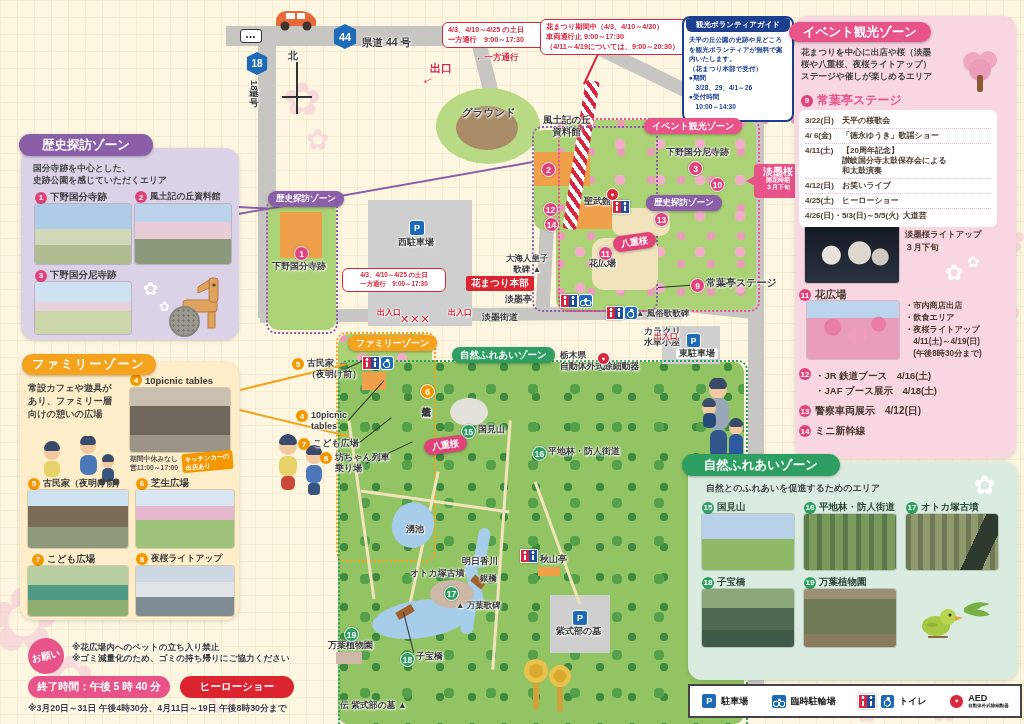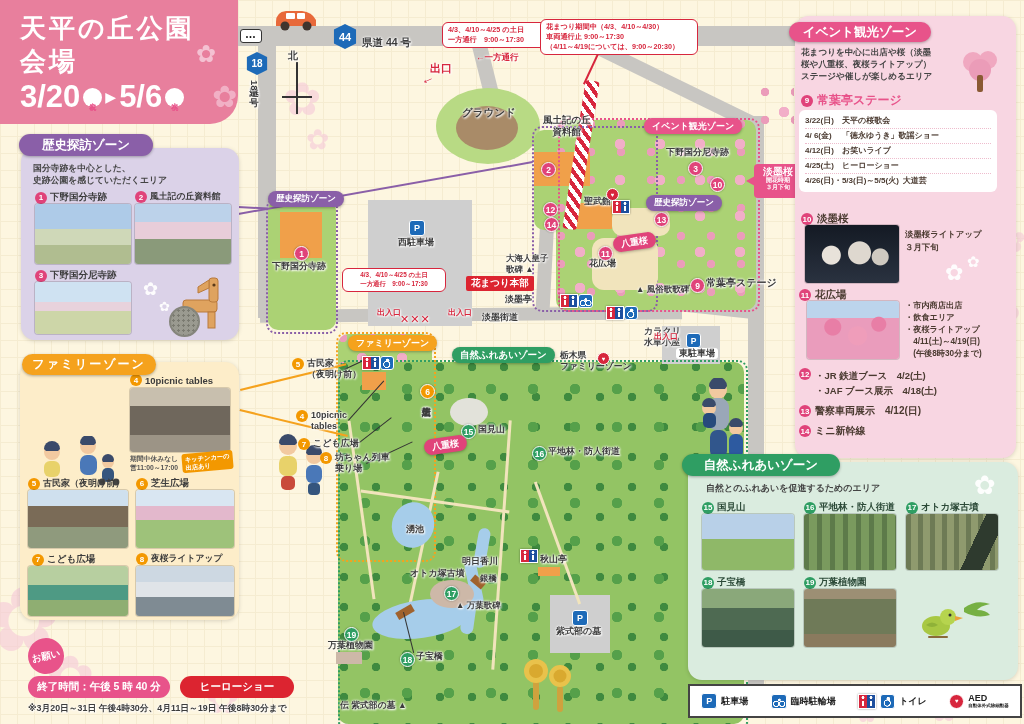--- a/index.html
+++ b/index.html
@@ -227,20 +227,29 @@
   </svg>
 
   <span class="lbl red" style="left:430px;top:62px;font-size:11px">出口</span>
   <span class="lbl red" style="left:420px;top:70px;font-size:14px;transform:rotate(-25deg)">←</span>
   <span class="lbl red" style="left:476px;top:52px;font-size:8.5px">←一方通行</span>
   <div class="rbox" style="left:442px;top:22px;width:106px;font-size:7.2px">4/3、4/10～4/25 の土日
 一方通行　9:00～17:30</div>
   <div class="rbox" style="left:540px;top:19px;width:146px;font-size:7.2px">花まつり期間中（4/3、4/10～4/30）
 車両通行止 9:00～17:30
 （4/11～4/19については、9:00～20:30）</div>
+  <div class="vbox" style="left:682px;top:16px;width:108px;height:102px">
+    <div class="vtitle">観光ボランティアガイド</div>
+    <div class="vbody">天平の丘公園の史跡や見どころを観光ボランティアが無料で案内いたします。
+（花まつり本部で受付）
+●期間
+　3/28、29、4/1～26
+●受付時間
+　10:00～14:30</div>
+  </div>
 
   <span class="lbl" style="left:462px;top:106px;font-size:10.5px">グラウンド</span>
   <span class="lbl" style="left:543px;top:114px;text-align:center;font-size:9.5px">風土記の丘
 資料館</span>
   <div class="mnum n-pink" style="left:541px;top:162px">2</div>
   <div class="pill zpill" style="left:644px;top:118px;background:#e8538a">イベント観光ゾーン</div>
   <span class="lbl" style="left:666px;top:147px">下野国分尼寺跡</span>
   <div class="mnum n-pink" style="left:688px;top:161px">3</div>
   <div class="mnum n-pink" style="left:710px;top:177px">10</div>
 
@@ -257,27 +266,27 @@
       <i class="t-f"></i>
       <i class="t-m"></i>
     </div>
   <div class="pill zpill" style="left:646px;top:195px;background:#8a5fa8;font-size:8.5px">歴史探訪ゾーン</div>
   <div class="mnum n-pink" style="left:654px;top:212px">13</div>
   <div class="pill zpill" style="left:613px;top:234px;background:#e0437a;transform:rotate(-8deg)">八重桜</div>
   <div class="mnum n-pink" style="left:598px;top:246px">11</div>
   <span class="lbl" style="left:589px;top:258px">花広場</span>
   <div class="mnum n-pink" style="left:543px;top:202px">12</div>
   <div class="mnum n-pink" style="left:544px;top:217px">14</div>
-  <span class="lbl" style="left:506px;top:253px;font-size:8.5px;text-align:left">大海人皇子
+  <span class="lbl" style="left:506px;top:253px;font-size:8.5px;text-align:center">大海人皇子
 歌碑 ▲</span>
   <div class="abs" style="left:466px;top:276px;background:#dc2430;color:#fff;font-size:9.5px;font-weight:700;padding:1px 5px;border-radius:2px;z-index:35">花まつり本部</div>
   <span class="lbl" style="left:505px;top:294px">淡墨亭</span>
   <div class="mnum n-pink" style="left:690px;top:278px">9</div>
   <span class="lbl" style="left:706px;top:277px;font-size:10px">常葉亭ステージ</span>
-  <span class="lbl" style="left:636px;top:284px;font-size:8.5px">▲ 風俗歌歌碑</span>
+  <span class="lbl" style="left:636px;top:308px;font-size:8.5px">▲ 風俗歌歌碑</span>
   <span class="lbl" style="left:482px;top:312px">淡墨街道</span>
   <div class="toilet" style="left:560px;top:294px;width:16px;height:12px">
       <i class="t-f"></i>
       <i class="t-m"></i>
     </div>
   <div class="bike" style="left:578px;top:294px;width:13px;height:12px"></div>
   <div class="toilet" style="left:606px;top:306px;width:16px;height:12px">
       <i class="t-f"></i>
       <i class="t-m"></i>
     </div>
@@ -322,21 +331,21 @@
       <i class="t-m"></i>
     </div>
   <div class="wheel" style="left:380px;top:356px;width:12px;height:12px"></div>
   <div class="abs" style="left:362px;top:372px;width:24px;height:18px;background:#f0a04a;z-index:5"></div>
   <div class="mnum n-orange" style="left:420px;top:384px">6</div>
   <span class="lbl vert" style="left:420px;top:400px">芝生広場</span>
 
   <span class="lbl" style="left:644px;top:326px">カラクリ
 水車小屋</span>
   <span class="lbl" style="left:560px;top:350px;font-size:8.8px">栃木県
-ファミリーゾーン</span>
+自動体外式除細動器</span>
   <div class="aed" style="left:597px;top:352px;width:11px;height:11px"></div>
   <span class="lbl red" style="left:654px;top:332px;font-size:8px">出入口</span>
   <div class="picon" style="left:686px;top:333px;width:13px;height:13px;font-size:8.5px">P</div>
   <span class="lbl" style="left:676px;top:348px;background:#fff;padding:0 3px;border-radius:3px">東駐車場</span>
   <div class="mnum n-green" style="left:461px;top:424px">15</div>
   <span class="lbl" style="left:478px;top:424px">国見山</span>
   <div class="pill zpill" style="left:424px;top:437px;background:#e0437a;transform:rotate(-8deg)">八重桜</div>
   <div class="mnum n-green" style="left:532px;top:446px">16</div>
   <span class="lbl" style="left:548px;top:446px">平地林・防人街道</span>
   <span class="lbl" style="left:406px;top:524px">湧池</span>
@@ -382,33 +391,20 @@
   </svg>
   <svg class="abs" style="left:522px;top:658px;z-index:20" width="52" height="60" viewBox="0 0 52 60">
     <rect x="11" y="22" width="6" height="30" rx="3" fill="#cfa23e"></rect>
       <rect x="35" y="28" width="6" height="26" rx="3" fill="#cfa23e"></rect>
     <circle cx="14" cy="13" r="12" fill="#e9c24b"></circle>
       <circle cx="14" cy="13" r="7" fill="#d9a92f"></circle>
     <circle cx="38" cy="18" r="11" fill="#e9c24b"></circle>
       <circle cx="38" cy="18" r="6.5" fill="#d9a92f"></circle>
   </svg>
 
-  <div id="titleblock">
-    <h1 class="pre">天平の丘公園
-会場</h1>
-    <div class="daterow">
-      <span>3/20</span>
-      <span class="badge">金祝</span>
-      <span class="arrow">▶</span>
-      <span>5/6</span>
-      <span class="badge">水祝</span>
-    </div>
-    <span class="flower white" style="left:196px;top:42px;font-size:24px;color:#f6c9d8;opacity:.9"></span>
-    <span class="flower white" style="left:212px;top:82px;font-size:30px;color:#f2b3c8"></span>
-  </div>
 
   <div class="panel" style="left:21px;top:148px;width:218px;height:192px;background:#dbd2e8">
     <div class="pill" style="left:-2px;top:-14px;width:134px;height:22px;font-size:12.5px;background:#8a5fa8">歴史探訪ゾーン</div>
     <div class="desc" style="left:12px;top:14px">国分寺跡を中心とした、
 史跡公園を感じていただくエリア</div>
     <div class="ilabel" style="left:14px;top:43px">
       <span class="num n-pink">1</span>
       <span>下野国分寺跡</span>
     </div>
     <div class="photo p-sky" style="left:14px;top:56px;width:96px;height:60px"></div>
@@ -430,20 +426,23 @@
       <path d="M32 10 l-11 7 v6 l11 -5 z" fill="#dfa35f" stroke="#b97a3c"></path>
       <circle cx="37" cy="15" r="1.6" fill="#5a3a1a"></circle>
     </svg>
     <div class="coin" style="left:148px;top:158px"></div>
     <span class="flower white" style="left:122px;top:132px;font-size:18px"></span>
     <span class="flower white" style="left:138px;top:152px;font-size:13px"></span>
   </div>
 
   <div class="panel" style="left:20px;top:362px;width:219px;height:258px;background:#fdedc9">
     <div class="pill" style="left:2px;top:-8px;width:134px;height:21px;font-size:12px;background:#f5a21d;letter-spacing:2px">ファミリーゾーン</div>
+    <div class="desc" style="left:8px;top:20px;font-size:9.2px">常設カフェや遊具が
+あり、ファミリー層
+向けの憩いの広場</div>
     <svg style="position:absolute;left:16px;top:74px" width="88" height="50" viewBox="0 0 88 50">
       <circle cx="16" cy="16" r="8" fill="#f2c9a0"></circle>
         <path d="M8 13 a8 8 0 0 1 16 0 l-2 2 h-12 z" fill="#3a4a6a"></path>
       <rect x="8" y="25" width="16" height="16" rx="6" fill="#e8d26a"></rect>
       <circle cx="52" cy="10" r="8" fill="#f2c9a0"></circle>
         <path d="M44 7 a8 8 0 0 1 16 0 l-2 2 h-12 z" fill="#3a4a6a"></path>
       <rect x="44" y="19" width="17" height="20" rx="7" fill="#4a78b8"></rect>
       <circle cx="72" cy="26" r="6" fill="#f2c9a0"></circle>
         <path d="M66 24 a6 6 0 0 1 12 0 l-1 2 h-10 z" fill="#3a4a6a"></path>
       <rect x="66" y="32" width="12" height="14" rx="5" fill="#35557e"></rect>
@@ -475,20 +474,22 @@
     </div>
     <div class="photo p-play" style="left:8px;top:204px;width:100px;height:50px"></div>
     <div class="ilabel" style="left:116px;top:191px;font-size:8.8px">
       <span class="num n-orange">8</span>
       <span>夜桜ライトアップ</span>
     </div>
     <div class="photo p-train" style="left:116px;top:204px;width:98px;height:50px"></div>
   </div>
 
   <div class="okring" style="left:28px;top:638px">お願い</div>
+  <div class="lbl" style="left:72px;top:642px;font-size:8.6px;font-weight:700">※花広場内へのペットの立ち入り禁止
+※ゴミ減量化のため、ゴミの持ち帰りにご協力ください</div>
   <div class="bigbtn" style="left:28px;top:676px;width:142px;height:22px;background:#e8538a">終了時間：午後 5 時 40 分</div>
   <div class="bigbtn" style="left:180px;top:676px;width:114px;height:22px;background:#dc2430">ヒーローショー</div>
   <div class="lbl" style="left:28px;top:703px;font-size:8.8px">※3月20日～31日 午後4時30分、4月11日～19日 午後8時30分まで</div>
 
   <div class="panel" style="left:795px;top:16px;width:221px;height:442px;background:#f8d6e2">
     <div class="pill" style="left:-6px;top:6px;width:142px;height:20px;font-size:12.5px;background:#e8538a">イベント観光ゾーン</div>
     <div class="desc" style="left:6px;top:30px;font-size:8.6px">花まつりを中心に出店や桜（淡墨
 桜や八重桜、夜桜ライトアップ）
 ステージや催しが楽しめるエリア</div>
     <svg style="position:absolute;left:164px;top:32px" width="42" height="46" viewBox="0 0 42 46">
@@ -504,20 +505,26 @@
     <div class="sched" style="left:4px;top:94px;width:198px;box-sizing:border-box">
       <div class="srow">
           <b>3/22(日)</b>
           <span class="pre">天平の桜歌会</span>
         </div>
       <div class="srow">
           <b>4/ 6(金)</b>
           <span class="pre">「徳永ゆうき」歌謡ショー</span>
         </div>
       <div class="srow">
+          <b>4/11(土)</b>
+          <span class="pre">【20周年記念】
+讃岐国分寺太鼓保存会による
+和太鼓演奏</span>
+        </div>
+      <div class="srow">
           <b>4/12(日)</b>
           <span class="pre">お笑いライブ</span>
         </div>
       <div class="srow">
           <b>4/25(土)</b>
           <span class="pre">ヒーローショー</span>
         </div>
       <div class="srow">
           <b style="min-width:0">4/26(日)・5/3(日)～5/5(火)</b>
           <span class="pre">大道芸</span>
@@ -537,21 +544,21 @@
       <span>花広場</span>
     </div>
     <div class="photo p-pink" style="left:12px;top:285px;width:92px;height:58px"></div>
     <div class="note" style="left:110px;top:284px;font-size:8.2px;line-height:1.45">・市内商店出店
 ・飲食エリア
 ・夜桜ライトアップ
 　4/11(土)～4/19(日)
 　(午後8時30分まで)</div>
     <div class="subhead" style="left:4px;top:352px;align-items:flex-start">
       <span class="num n-pink">12</span>
-      <span class="pre" style="font-size:9.5px;line-height:1.6">・JR 鉄道ブース　4/2(土)
+      <span class="pre" style="font-size:9.5px;line-height:1.6">・JR 鉄道ブース　4/16(土)
 ・JAF ブース展示　4/18(土)</span>
     </div>
     <div class="subhead" style="left:4px;top:388px;font-size:10px">
       <span class="num n-pink">13</span>
       <span>警察車両展示　4/12(日)</span>
     </div>
     <div class="subhead" style="left:4px;top:408px;font-size:10px">
       <span class="num n-pink">14</span>
       <span>ミニ新幹線</span>
     </div>

